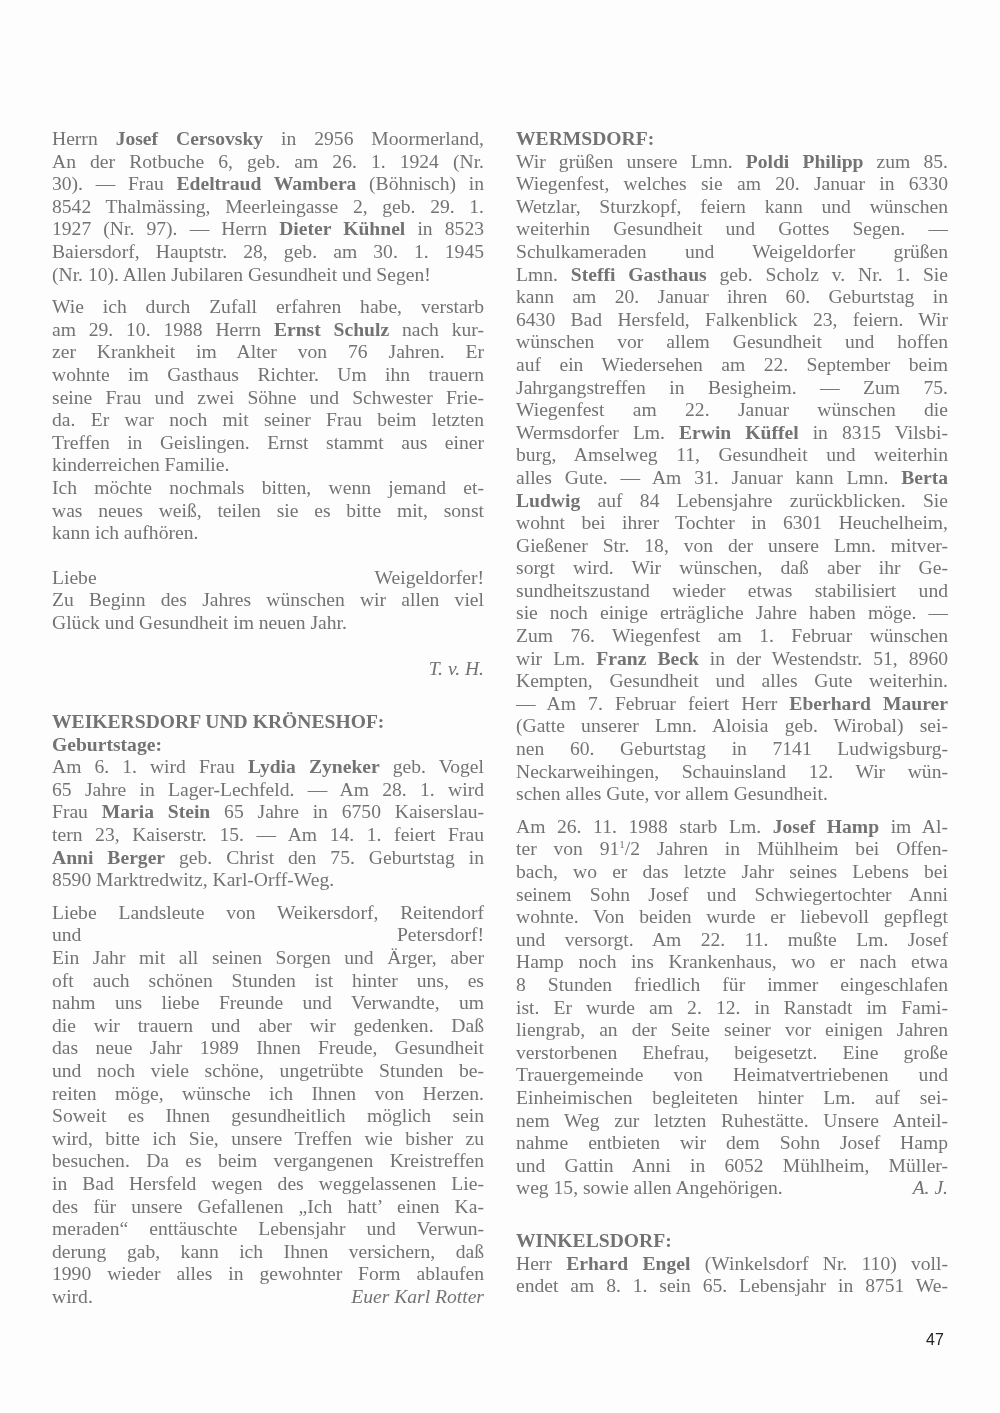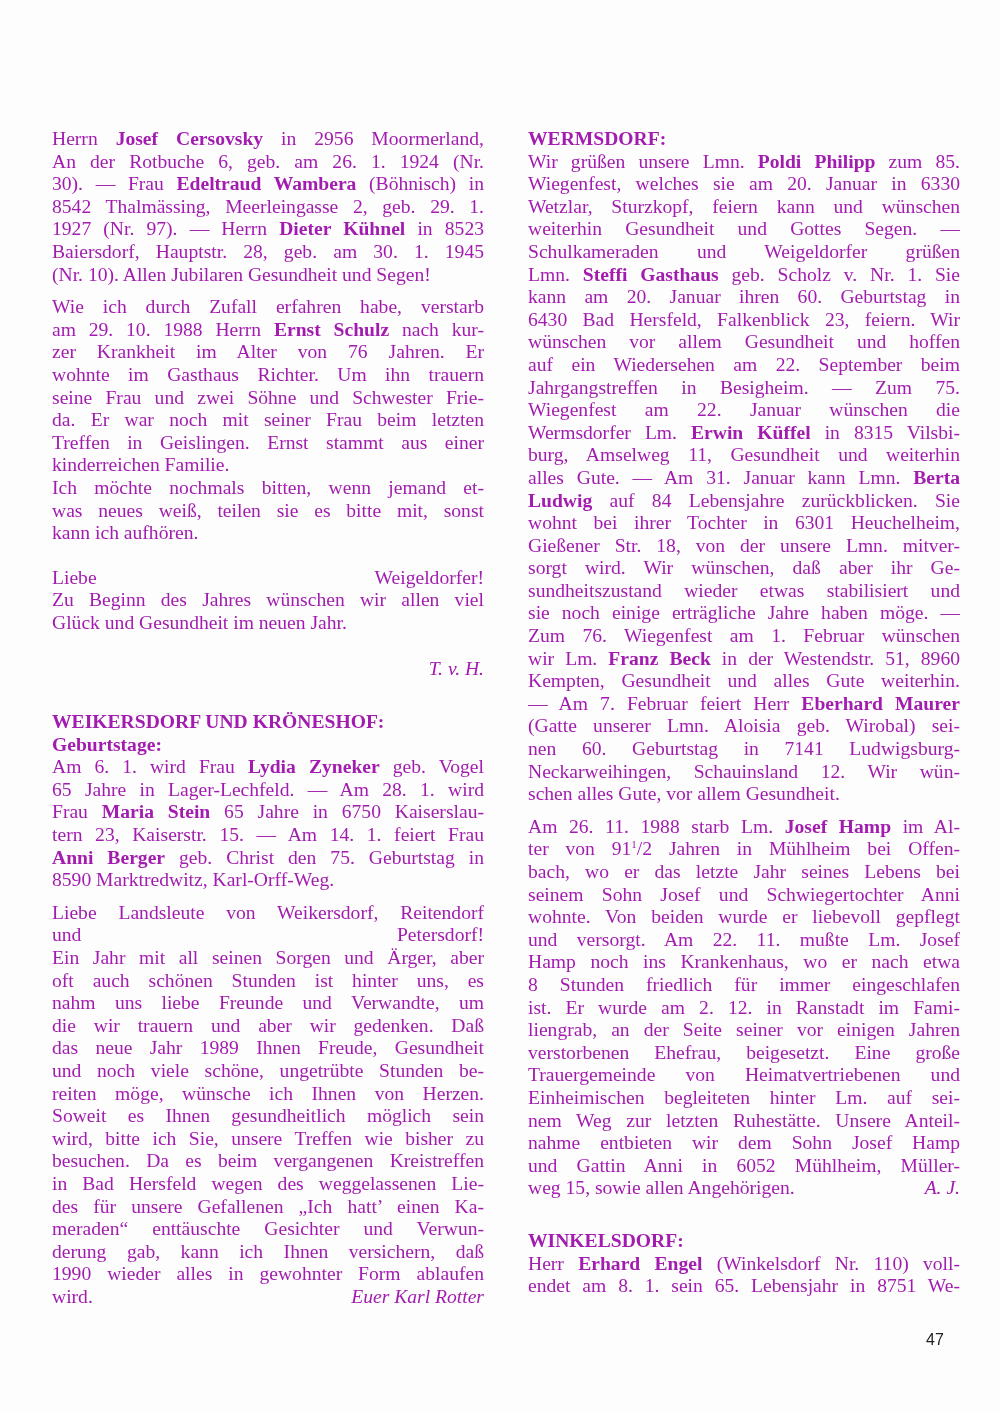--- a/index.html
+++ b/index.html
@@ -1,20 +1,20 @@
 <!DOCTYPE html>
 <html><head>
 <meta charset="utf-8">
 <style>
   html, body { margin: 0; padding: 0; background: #ffffff; }
   body { width: 1000px; height: 1413px; position: relative; overflow: hidden; }
   .page { position: absolute; left: 0; top: 0; width: 1000px; height: 1413px; background: #fdfdfd; }
-  .col { position: absolute; top: 128px; width: 432px; font-family: "Liberation Serif", "DejaVu Serif", serif; font-size: 19.6px; color: #a21caf; }
+  .col { position: absolute; top: 128px; width: 432px; font-family: "Liberation Serif", "DejaVu Serif", serif; font-size: 19.6px; color: #737373; }
   .col-left { left: 52px; }
-  .col-right { left: 528px; }
+  .col-right { left: 516px; }
   .ln { display: block; height: 22.6px; line-height: 22.6px; white-space: nowrap; text-align: justify; text-align-last: justify; overflow: hidden; }
   .ln.last { text-align-last: left; }
   .ln.right { text-align: right; text-align-last: right; margin-top: 24px; }
   .gap { display: block; height: 10px; }
   .gap-lg { display: block; height: 22px; }
   .gap-xl { display: block; height: 30px; }
   b { font-weight: bold; }
   .heading { font-weight: bold; }
   i { font-style: italic; }
   .sig-row { display: flex; justify-content: space-between; align-items: flex-end; }
@@ -79,21 +79,21 @@
         <span class="ln">nahm uns liebe Freunde und Verwandte, um</span>
         <span class="ln">die wir trauern und aber wir gedenken. Daß</span>
         <span class="ln">das neue Jahr 1989 Ihnen Freude, Gesundheit</span>
         <span class="ln">und noch viele schöne, ungetrübte Stunden be-</span>
         <span class="ln">reiten möge, wünsche ich Ihnen von Herzen.</span>
         <span class="ln">Soweit es Ihnen gesundheitlich möglich sein</span>
         <span class="ln">wird, bitte ich Sie, unsere Treffen wie bisher zu</span>
         <span class="ln">besuchen. Da es beim vergangenen Kreistreffen</span>
         <span class="ln">in Bad Hersfeld wegen des weggelassenen Lie-</span>
         <span class="ln">des für unsere Gefallenen „Ich hatt’ einen Ka-</span>
-        <span class="ln">meraden“ enttäuschte Gesichter und Verwun-</span>
+        <span class="ln">meraden“ enttäuschte Lebensjahr und Verwun-</span>
         <span class="ln">derung gab, kann ich Ihnen versichern, daß</span>
         <span class="ln">1990 wieder alles in gewohnter Form ablaufen</span>
       </div>
     <span class="ln sig-row">
       <span>wird.</span>
       <i>Euer Karl Rotter</i>
     </span>
   </div>
 
   <div class="col col-right">

